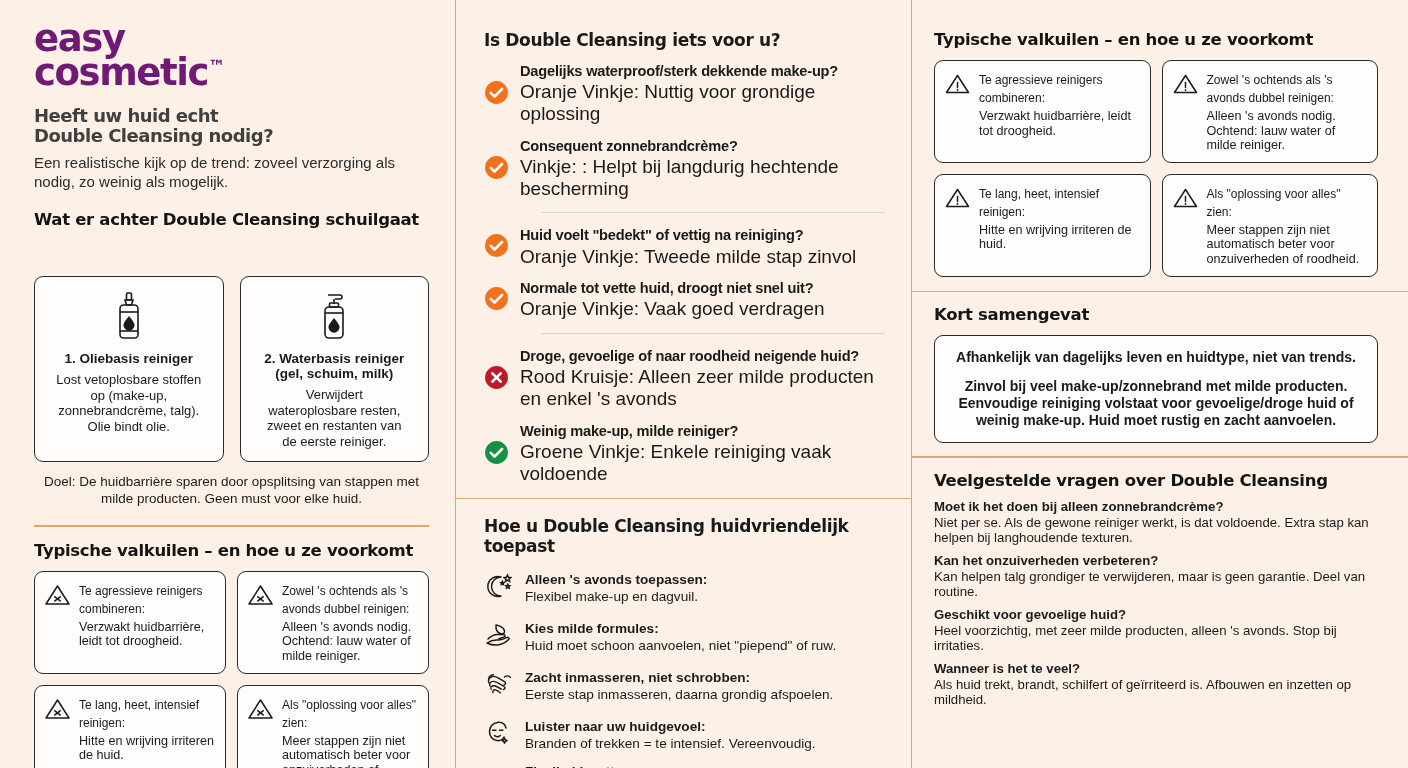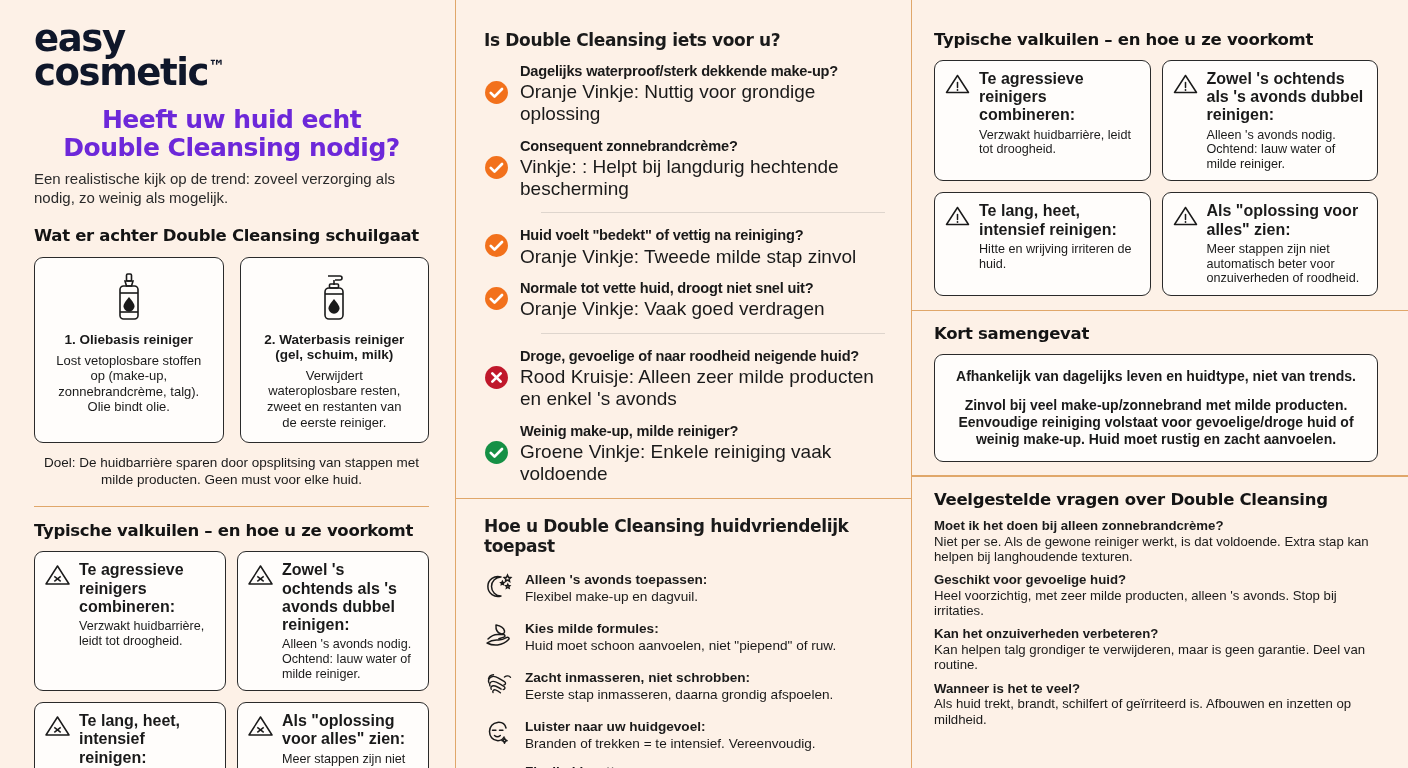--- a/index.html
+++ b/index.html
@@ -18,30 +18,29 @@
   }
   .vdiv { background: #e0a76a; width: 1px; height: 100%; }
   .col { position: relative; }
   .colpad { padding: 22px 26px 0 34px; }
   .col-mid { padding: 30px 26px 0 28px; }
   .col-right { padding: 30px 30px 0 22px; }
 
   
   .brand {
     font-size: 37px; font-weight: bold; line-height: 0.92;
-    letter-spacing: -1.4px; color: #0f172a;
+    letter-spacing: -1.4px; color: #701a75;
     font-family: "DejaVu Sans", sans-serif;
   }
   .brand sup { font-size: 17px; vertical-align: super; letter-spacing: 0; }
   .headline {
     margin-top: 16px;
-    font-size: 25px; font-weight: bold; line-height: 1.12;
-    letter-spacing: -0.5px; color: #6d28d9;
+    font-size: 18px; font-weight: bold; line-height: 1.12;
+    letter-spacing: -0.5px; color: #404040;
     font-family: "DejaVu Sans", sans-serif;
-    text-align: center;
   }
   .sub {
     margin-top: 8px; font-size: 15px; line-height: 1.25; color: #2b2b2b;
     max-width: 400px;
   }
 
   
   .sect-title {
     font-size: 16.5px; font-weight: bold; letter-spacing: -0.3px;
     color: #141414; font-family: "DejaVu Sans", sans-serif;
@@ -49,31 +48,31 @@
   .mid-title { font-size: 17px; font-weight: bold; letter-spacing: -0.35px; font-family: "DejaVu Sans", sans-serif; }
 
   
   .card {
     background: #fffdfb;
     border: 1.4px solid #2a2a2a;
     border-radius: 9px;
     padding: 10px 10px;
   }
   .prod-grid { display: grid; grid-template-columns: 1fr 1fr; gap: 16px; margin-top: 12px; }
-  .prod-card { text-align: center; padding: 14px 20px 12px; }
+  .prod-card { text-align: center; padding: 14px 20px 12px; margin-top: 35px; }
   .prod-icon { display:flex; justify-content:center; margin-bottom: 8px; }
   .prod-name { font-size: 13.5px; font-weight: bold; line-height: 1.12; }
   .prod-desc { font-size: 13px; line-height: 1.2; margin-top: 6px; }
   .goal { margin-top: 12px; font-size: 13.5px; line-height: 1.22; text-align: center; padding: 0 6px; }
 
   
   .pit-grid { display: grid; grid-template-columns: 1fr 1fr; gap: 11px; margin-top: 11px; }
   .pit-card { display: flex; gap: 8px; align-items: flex-start; padding: 9px 9px; }
   .pit-icon { flex: 0 0 auto; margin-top: 2px; }
-  .pit-head { font-size: 16px; font-weight: bold; line-height: 1.14; }
+  .pit-head { font-size: 12px; font-weight: normal; line-height: 1.14; }
   .pit-body { font-size: 12.6px; line-height: 1.16; margin-top: 3px; }
 
   
   .clist { margin-top: 13px; }
   .citem { display: flex; gap: 11px; align-items: center; margin-bottom: 13px; }
   .cicon { flex: 0 0 auto; margin-top: 1px; }
   .chead { font-size: 14.6px; font-weight: bold; line-height: 1.1; letter-spacing: -0.2px; }
   .cbody { font-size: 19px; line-height: 1.15; margin-top: 2px; }
   .hr-soft { height: 1px; background: #ded5cd; margin: 5px 0 14px 57px; }
 
@@ -473,26 +472,26 @@
     <div class="hdiv" style="margin:13px -30px 0 -22px;"></div>
 
     <div style="margin-top:13px;" class="sect-title">Veelgestelde vragen over Double Cleansing</div>
 
     <div class="faq">
       <div class="faq-item">
         <div class="faq-q">Moet ik het doen bij alleen zonnebrandcrème?</div>
         <div class="faq-a">Niet per se. Als de gewone reiniger werkt, is dat voldoende. Extra stap kan helpen bij langhoudende texturen.</div>
       </div>
       <div class="faq-item">
+        <div class="faq-q">Kan het onzuiverheden verbeteren?</div>
+        <div class="faq-a">Kan helpen talg grondiger te verwijderen, maar is geen garantie. Deel van routine.</div>
+      </div>
+      <div class="faq-item">
         <div class="faq-q">Geschikt voor gevoelige huid?</div>
         <div class="faq-a">Heel voorzichtig, met zeer milde producten, alleen 's avonds. Stop bij irritaties.</div>
-      </div>
-      <div class="faq-item">
-        <div class="faq-q">Kan het onzuiverheden verbeteren?</div>
-        <div class="faq-a">Kan helpen talg grondiger te verwijderen, maar is geen garantie. Deel van routine.</div>
       </div>
       <div class="faq-item">
         <div class="faq-q">Wanneer is het te veel?</div>
         <div class="faq-a">Als huid trekt, brandt, schilfert of geïrriteerd is. Afbouwen en inzetten op mildheid.</div>
       </div>
     </div>
   </div>
 
 </div>
 

